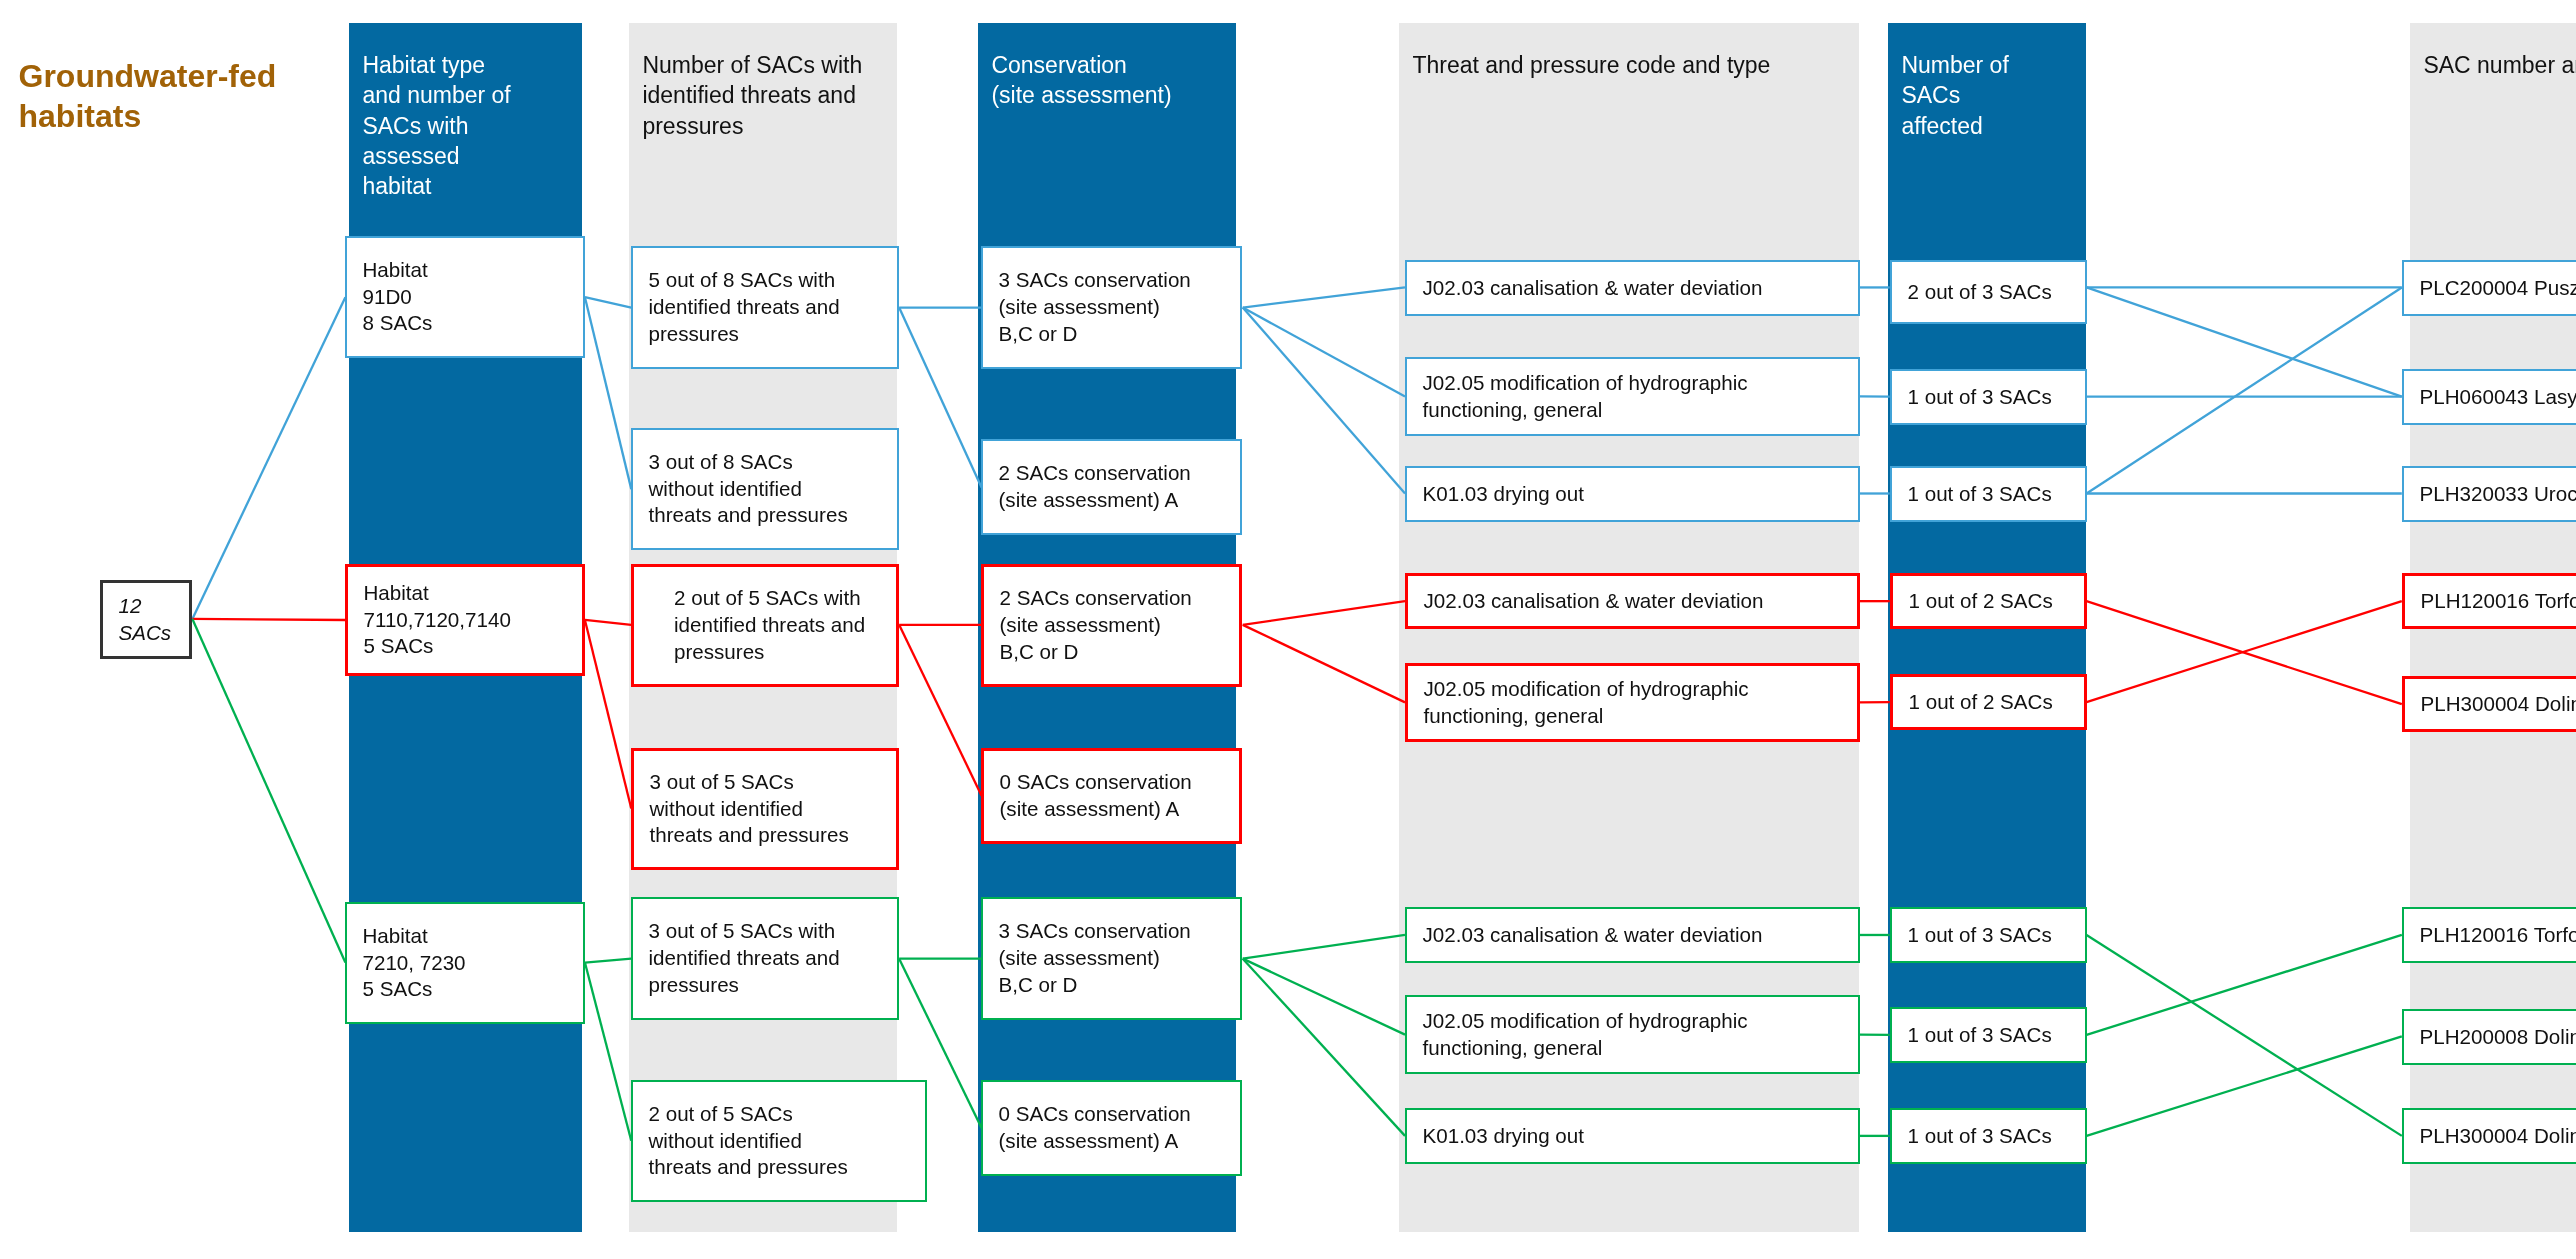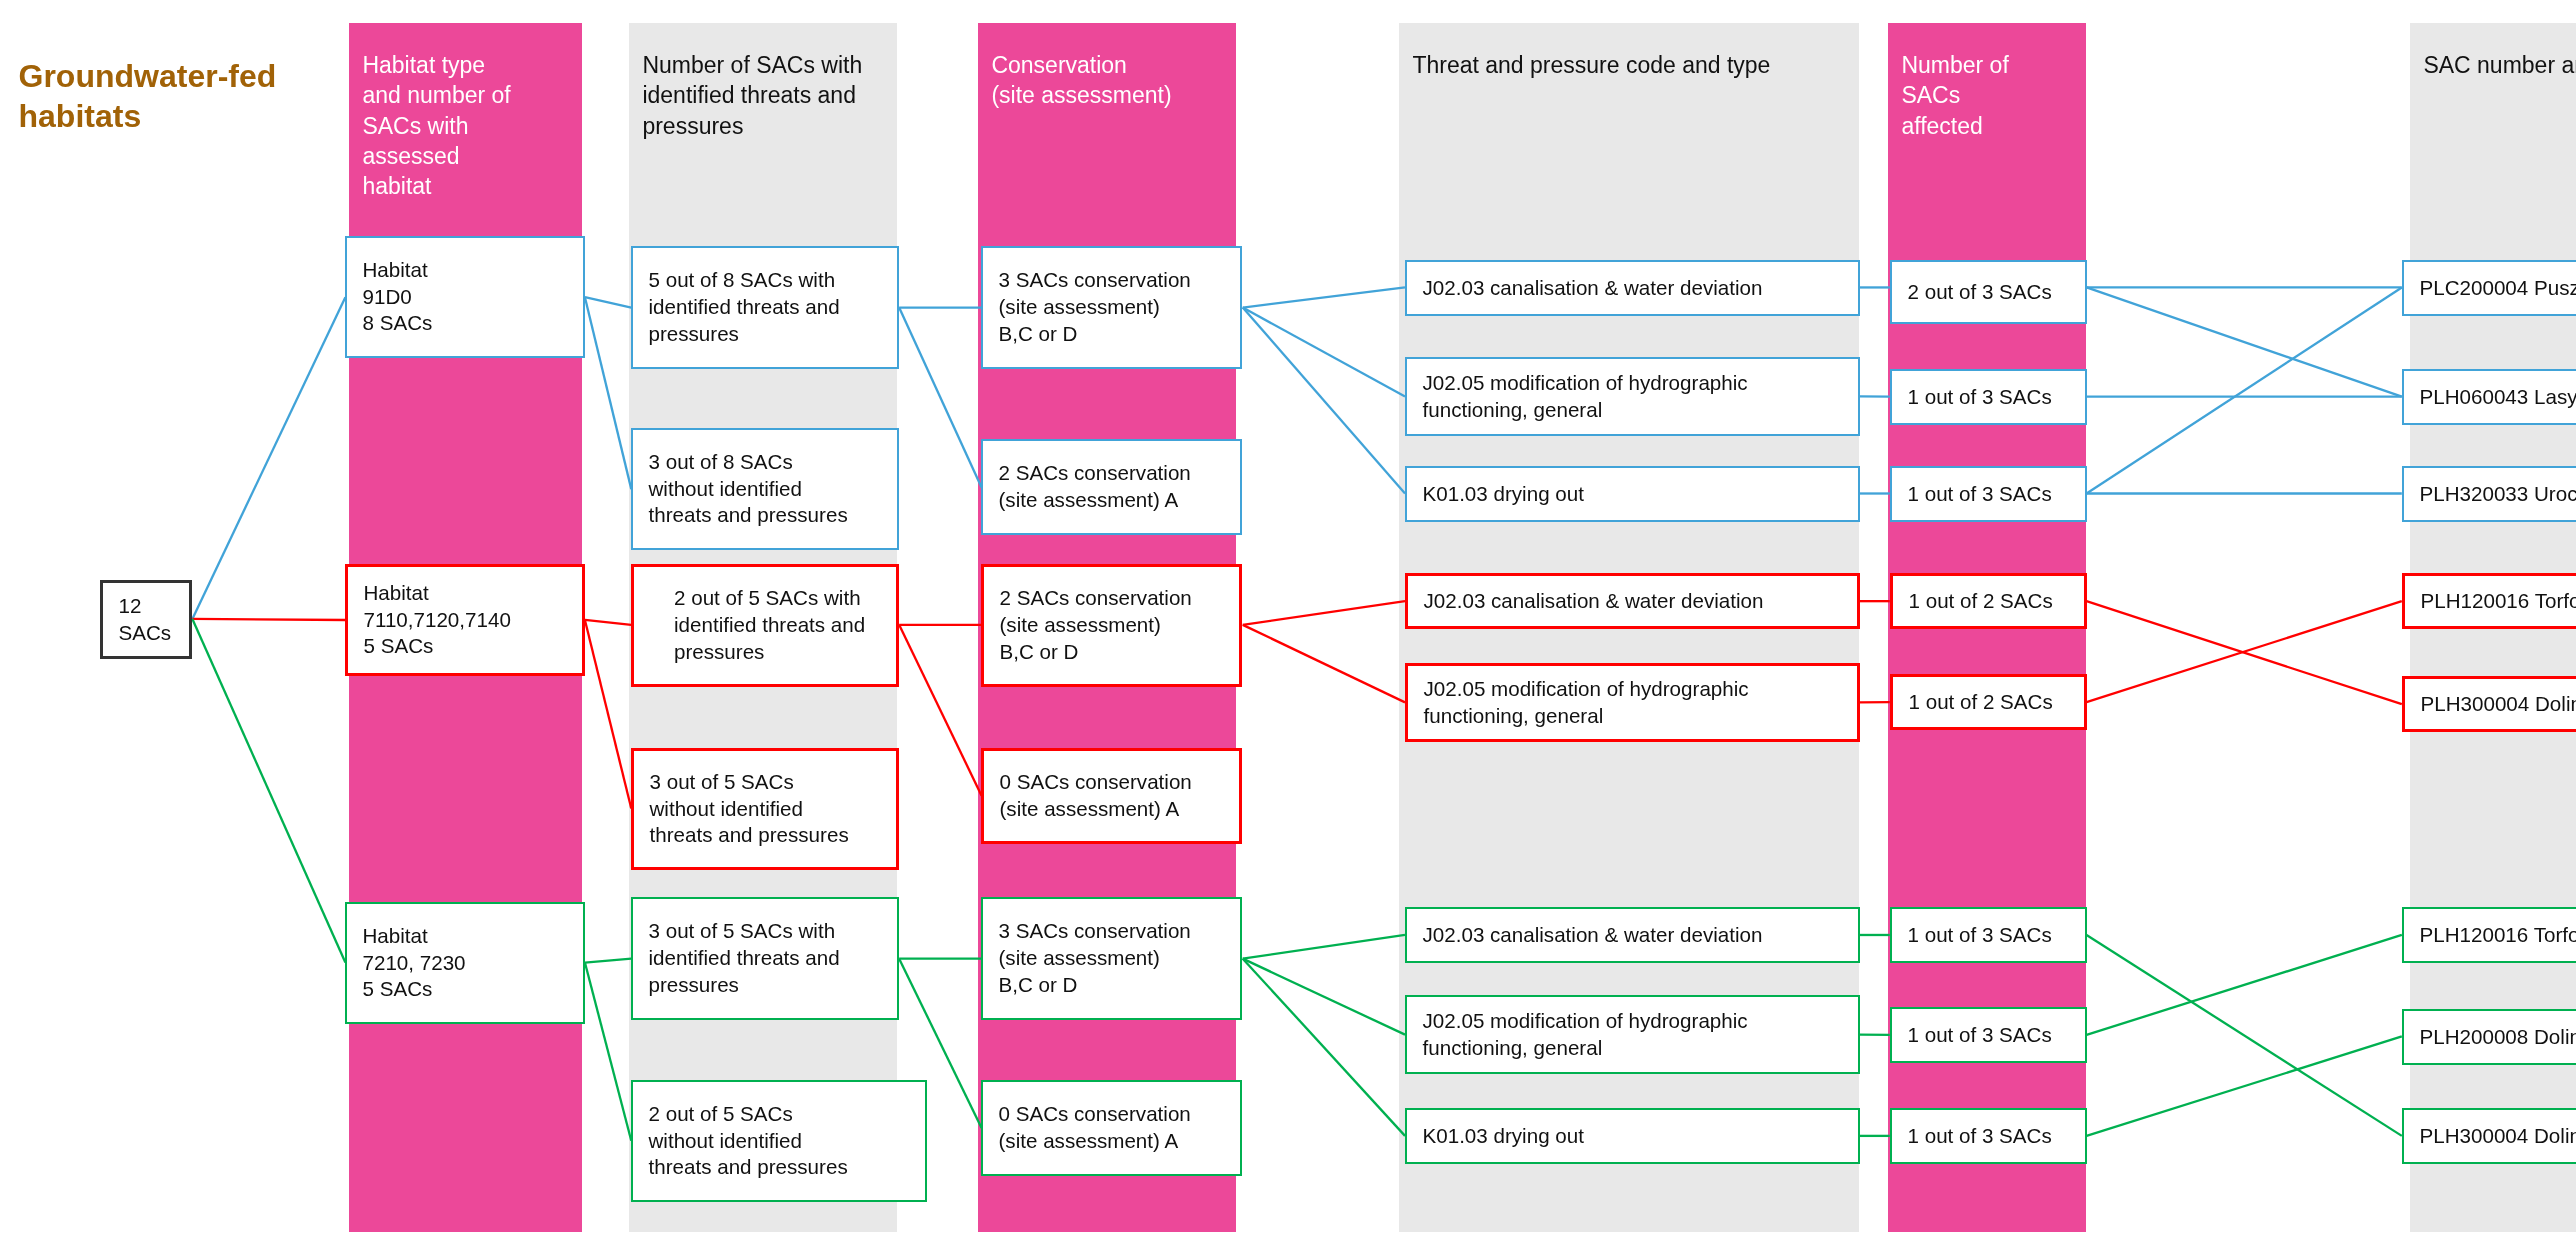--- a/index.html
+++ b/index.html
@@ -1,38 +1,38 @@
 <!DOCTYPE html>
 <html style="font-size:8.2px"><head>
 <meta charset="utf-8">
 <style>
   html,body{margin:0;padding:0;background:#ffffff;}
   body{font-family:"Liberation Sans", sans-serif;color:#111;}
   #canvas{position:relative;width:2945px;height:1259px;background:#ffffff;overflow:hidden;}
 
   .band{position:absolute;top:23px;height:1209px;}
-  .band.dark{background:#ec4899;}
+  .band.dark{background:#0369a1;}
   .band.light{background:#e8e8e8;}
   .band-header{position:absolute;left:0;top:0;width:100%;box-sizing:border-box;
     padding:27px 12.4px 0 13.4px;font-size:23px;line-height:1.32;white-space:pre-line;}
   .band.dark .band-header{color:#ffffff;}
   .band.light .band-header{color:#111111;}
 
   #title{position:absolute;left:18.5px;top:56px;font-size:32px;line-height:1.25;
     font-weight:bold;color:#a16207;white-space:pre-line;}
 
   #edges{position:absolute;left:0;top:0;}
 
   .node{position:absolute;background:#ffffff;box-sizing:border-box;
     display:flex;align-items:center;font-size:20.6px;line-height:1.3;
     white-space:pre-line;padding-left:15.5px;padding-right:6.2px;color:#111;}
   .node.blue{border:2.6px solid #41a3d8;}
   .node.red{border:3.1px solid #ff0000;}
   .node.green{border:2.6px solid #00b050;}
-  .node.root{border:3.1px solid #333333;}
+  .node.root{border:3.1px solid #333333;font-style:italic;}
 </style>
 </head>
 <body>
 
 <div id="canvas">
 
   <div id="title">Groundwater-fed
 habitats</div>
 
   <div class="band dark" style="left:349px;width:233px;">

